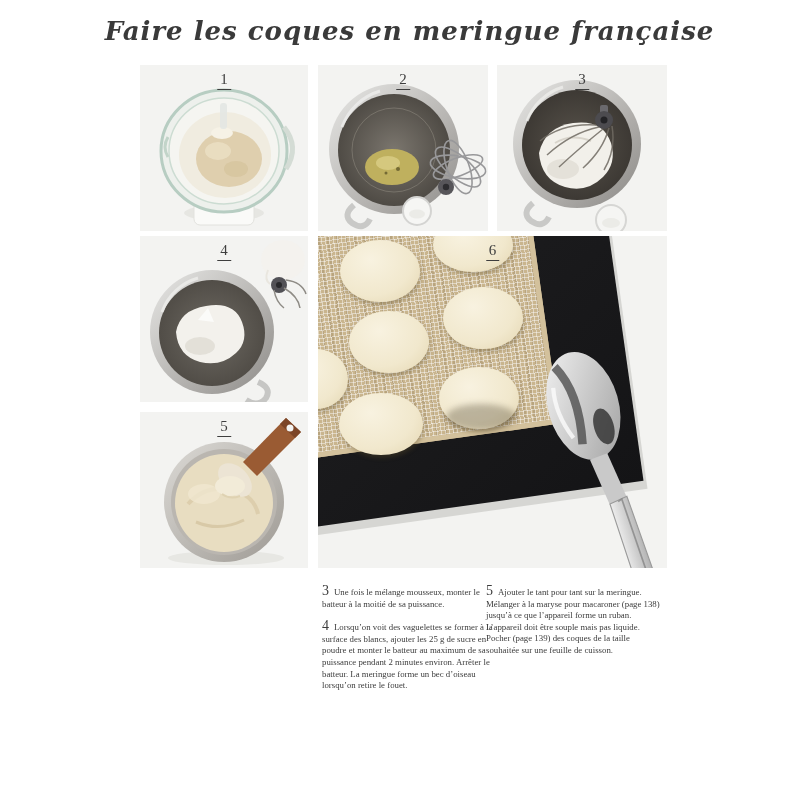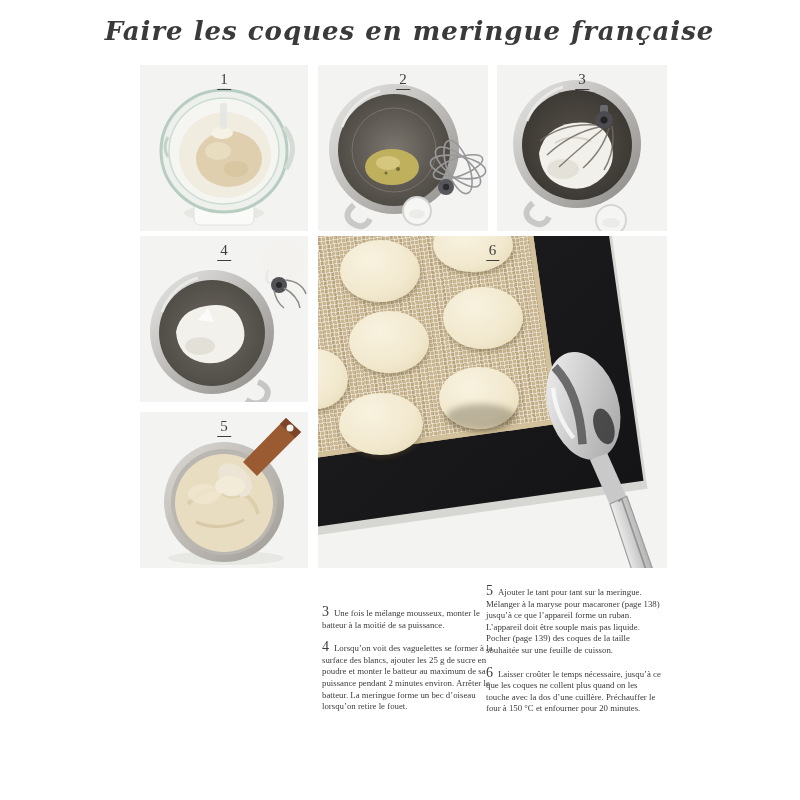--- a/index.html
+++ b/index.html
@@ -37,21 +37,21 @@
          repeating-linear-gradient(90deg, rgba(110,90,60,.18) 0 2px, transparent 2px 9px);}
   .shell{position:absolute;border-radius:50%;z-index:5;
          background:radial-gradient(ellipse at 38% 32%, #f8f2e0 0%, #f1e8cd 60%, #e3d5b0 100%);
          box-shadow:1px 3px 4px rgba(90,75,40,.35);}
   .spoon-shadow{position:absolute;left:128px;top:168px;width:70px;height:26px;border-radius:50%;
                 background:rgba(60,50,30,.30);filter:blur(3px);z-index:6;}
   .spoon{position:absolute;left:112px;top:102px;width:130px;height:235px;z-index:20;}
 
   .col{position:absolute;top:584px;}
   #c1{left:140px;width:172px;}
-  #c2{left:322px;width:172px;margin-top:21px;}
+  #c2{left:322px;width:172px;}
   #c3{left:486px;width:176px;}
   .step{margin:0 0 9px;font-size:8.8px;line-height:1.32;color:#3c3c3c;text-align:left;}
   .step .n{font-size:14px;line-height:1;margin-right:5px;}
 
   .pagenum{position:absolute;top:778px;left:0;width:100%;text-align:center;
            font-family:"Liberation Sans",sans-serif;font-size:12px;color:#8b8b8b;}
 </style>
 </head>
 <body>
 
@@ -246,17 +246,16 @@
   </figure>
 
   <div class="col" id="c1">
   </div>
   <div class="col" id="c2">
     <p class="step"><span class="n">3</span><span>Une fois le mélange mousseux, monter le batteur à la moitié de sa puissance.</span></p>
     <p class="step"><span class="n">4</span><span>Lorsqu’on voit des vaguelettes se former à la surface des blancs, ajouter les 25 g de sucre en poudre et monter le batteur au maximum de sa puissance pendant 2 minutes environ. Arrêter le batteur. La meringue forme un bec d’oiseau lorsqu’on retire le fouet.</span></p>
   </div>
   <div class="col" id="c3">
     <p class="step"><span class="n">5</span><span>Ajouter le tant pour tant sur la meringue. Mélanger à la maryse pour macaroner (page 138) jusqu’à ce que l’appareil forme un ruban. L’appareil doit être souple mais pas liquide. Pocher (page 139) des coques de la taille souhaitée sur une feuille de cuisson.</span></p>
-    <p class="step"><span class="n">6</span><span>Laisser croûter le temps nécessaire, jusqu’à ce que les coques ne collent plus quand on les touche avec la dos d’une cuillère. Préchauffer le four à 150 °C et enfourner pour 20 minutes.</span></p>
   </div>
 
 
 </div>
 
 </body></html>

